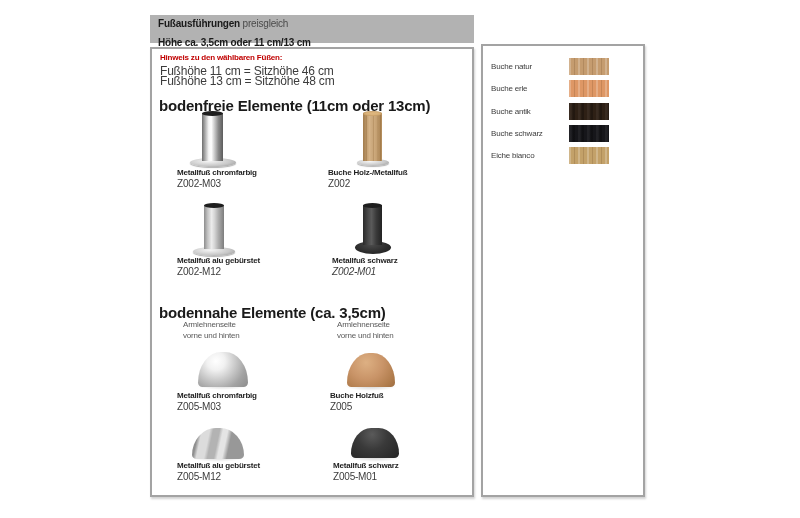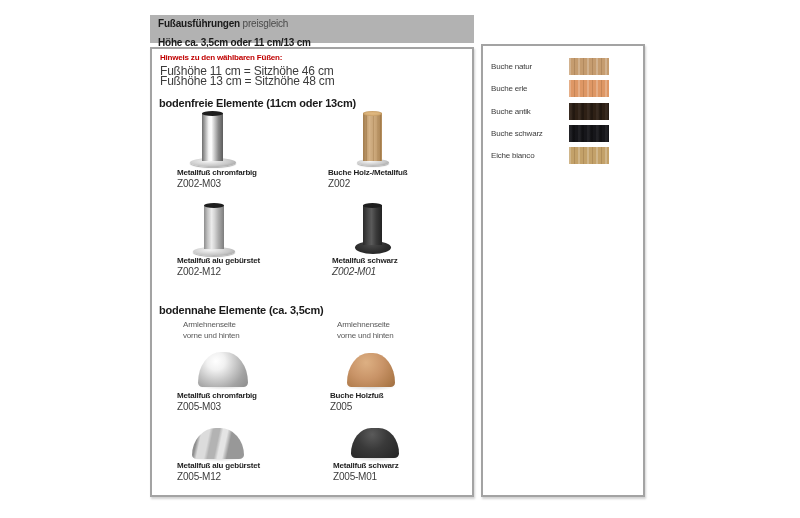--- a/index.html
+++ b/index.html
@@ -19,21 +19,21 @@
 
   .content-box { position:absolute; background:#fff; border:2px solid #a3a3a3;
                  box-shadow:1px 2px 2px rgba(0,0,0,0.18); }
   .left-box  { left:150px; top:47px; width:324px; height:450px; }
   .right-box { left:481px; top:44px; width:164px; height:453px; }
 
   
   .abs { position:absolute; white-space:nowrap; }
   .hint-title { font-size:8px; font-weight:bold; color:#c00000; letter-spacing:-0.2px; }
   .hint-line  { font-size:12px; color:#3c3c3c; letter-spacing:-0.2px; }
-  .section-heading { font-size:11px; font-weight:bold; color:#1a1a1a; letter-spacing:-0.2px; }
+  .section-heading { font-size:15px; font-weight:bold; color:#1a1a1a; letter-spacing:-0.2px; }
   .p-name { font-size:8px; font-weight:bold; color:#1f1f1f; letter-spacing:-0.2px; }
   .p-code { font-size:10px; color:#3c3c3c; letter-spacing:-0.2px;text-align:right; }
   .armrest { font-size:8px; color:#5a5a5a; letter-spacing:-0.2px; line-height:11px; }
 
   
   .foot { position:absolute; }
   .shadow { position:absolute; background:radial-gradient(ellipse, rgba(0,0,0,0.18), rgba(0,0,0,0) 70%); border-radius:50%; }
 
   .cyl-body { position:absolute; }
   .chrome-grad { background:linear-gradient(90deg,#6e6e6e 0%,#a8a8a8 14%,#f4f4f4 32%,#ffffff 44%,#cfcfcf 58%,#8a8a8a 78%,#5c5c5c 100%); }

